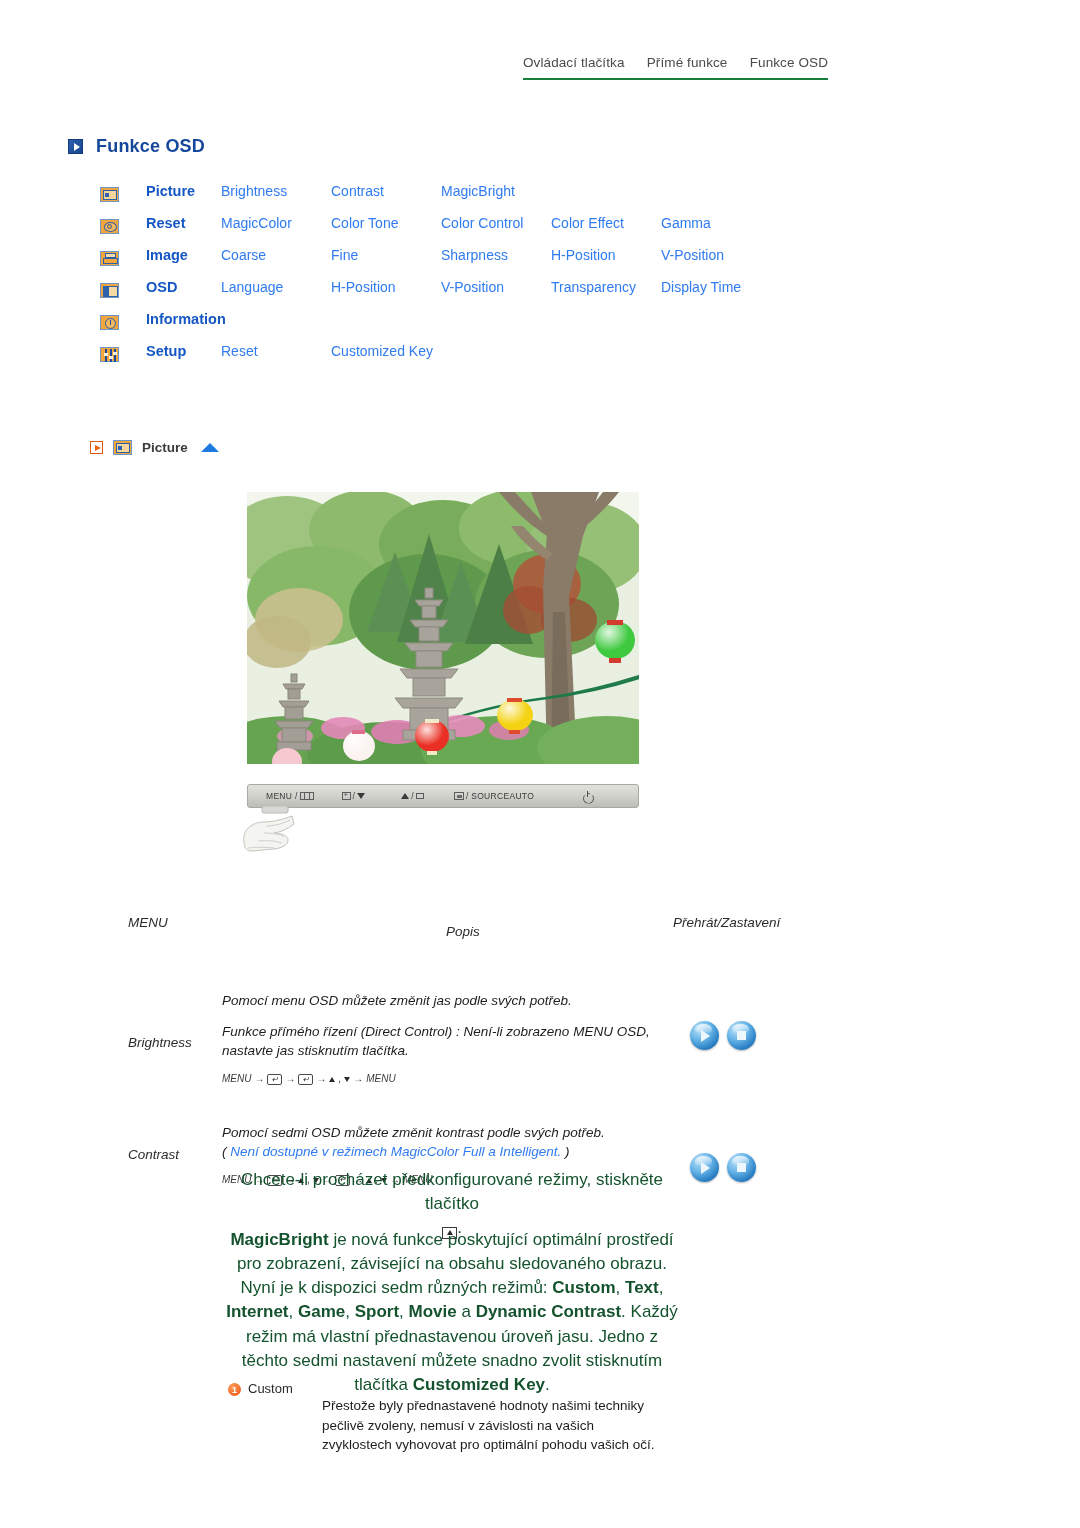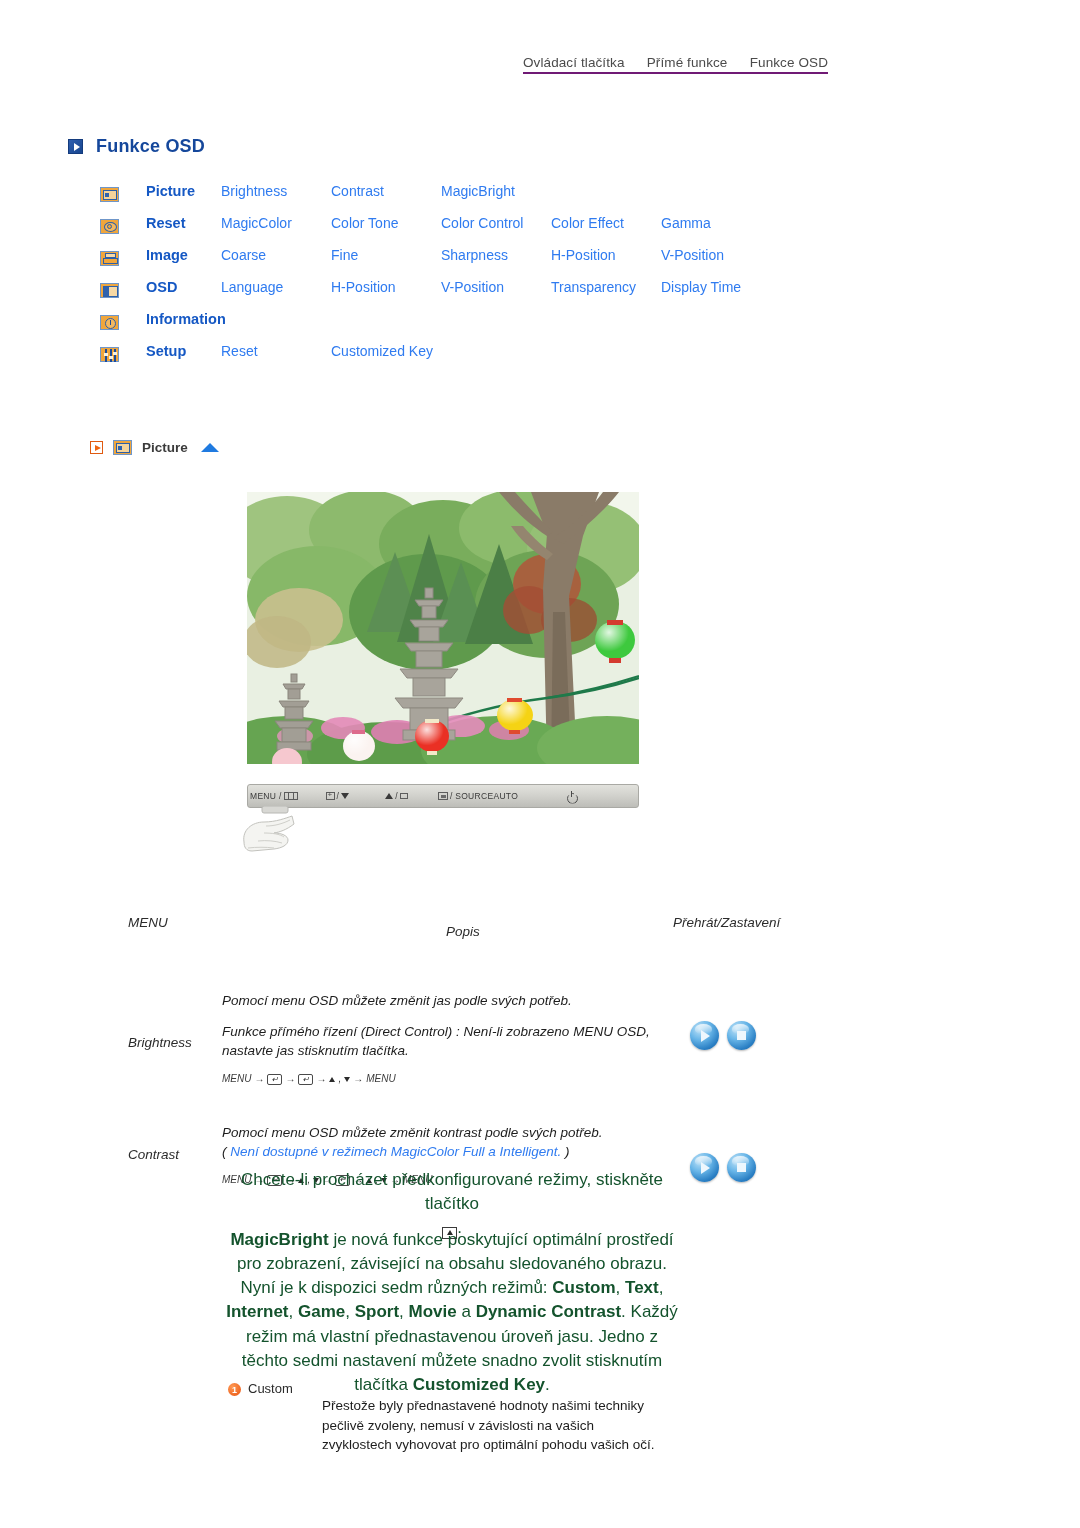--- a/index.html
+++ b/index.html
@@ -10,22 +10,22 @@
     font-family:"Liberation Sans", sans-serif;
     color:#000;
     position:relative;
     overflow:hidden;
   }
 
   
   .topnav {
     position:absolute; left:523px; top:55px; width:305px;
     display:flex; align-items:flex-end; justify-content:space-between;
-    padding-bottom:2px;
-    border-bottom:2px solid #701a75;
+    padding-bottom:8px;
+    border-bottom:2px solid #15803d;
   }
   .topnav .tab {
     font-size:13.5px; color:#4b4b4b; white-space:nowrap;
     letter-spacing:.1px;
   }
 
   
   .page-title-row {
     position:absolute; left:68px; top:136px;
     display:flex; align-items:center; gap:13px;
@@ -122,21 +122,21 @@
   .ctrlbar {
     position:absolute; left:247px; top:784px; width:392px; height:24px;
     background:linear-gradient(180deg,#e2e2dd 0%,#cfcfca 55%,#bdbdb8 100%);
     border:1px solid #a9a9a4;
     border-radius:3px;
     display:flex; align-items:center;
     font-size:8.5px; color:#3a3a3a;
     letter-spacing:.3px;
   }
   .ctrlbar .cb { display:flex; align-items:center; gap:2px; white-space:nowrap; }
-  .cb-menu { margin-left:2px; }
+  .cb-menu { margin-left:18px; }
   .cb-down { margin-left:28px; }
   .cb-up   { margin-left:36px; }
   .cb-src  { margin-left:30px; }
   .cb-auto { }
   .cb-pow  { margin-left:48px; }
   .gl-win { width:14px; height:8px; border:1px solid #5c5c5c; position:relative; display:inline-block; }
   .gl-win::before { content:""; position:absolute; left:3px; top:0; bottom:0; width:1px; background:#5c5c5c; }
   .gl-win::after  { content:""; position:absolute; left:8px; top:0; bottom:0; width:1px; background:#5c5c5c; }
   .gl-box { width:9px; height:8px; border:1px solid #5c5c5c; position:relative; display:inline-block; }
   .gl-box::after { content:"+"; position:absolute; left:1px; top:-3px; font-size:8px; color:#4a4a4a; }
@@ -500,21 +500,21 @@
         </span>
       <span class="btn-circle">
           <span class="stop-gly"></span>
         </span>
     </div>
   </div>
 
   <div class="trow" style="height:112px;">
     <span class="col-menu" style="top:62px;">Contrast</span>
     <div class="col-desc" style="top:38px;">
-      <p class="desc-p" style="margin-bottom:0;">Pomocí menu OSD můžete změnit kontrast podle svých potřeb.</p>
+      <p class="desc-p" style="margin-bottom:0;">Pomocí sedmi OSD můžete změnit kontrast podle svých potřeb.</p>
       <p class="desc-p"><span>( </span><span class="desc-note">Není dostupné v režimech MagicColor Full a Intelligent.</span><span> )</span></p>
       <div class="keyseq">
         <span>MENU</span>
           <span>→</span>
         <span class="keybox">↵</span>
           <span>→</span>
         <span class="tri-u-s"></span>
           <span>,</span>
         <span class="tri-d-s"></span>
           <span>→</span>

